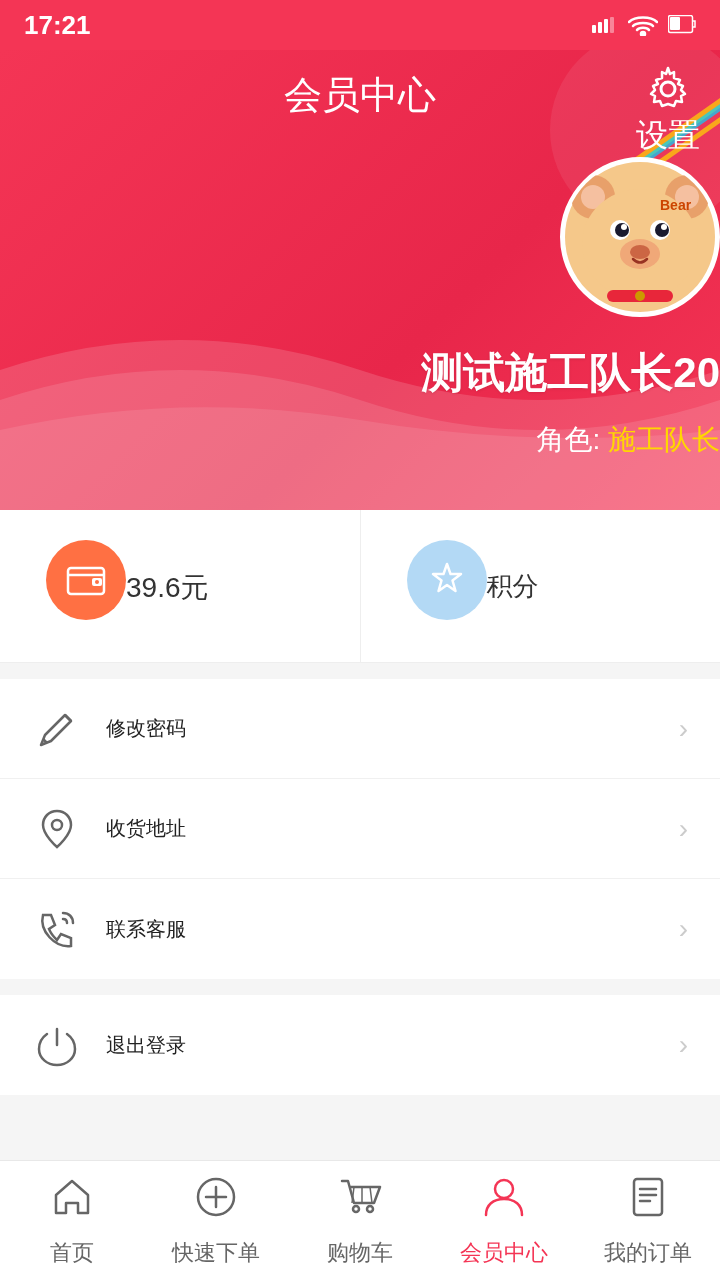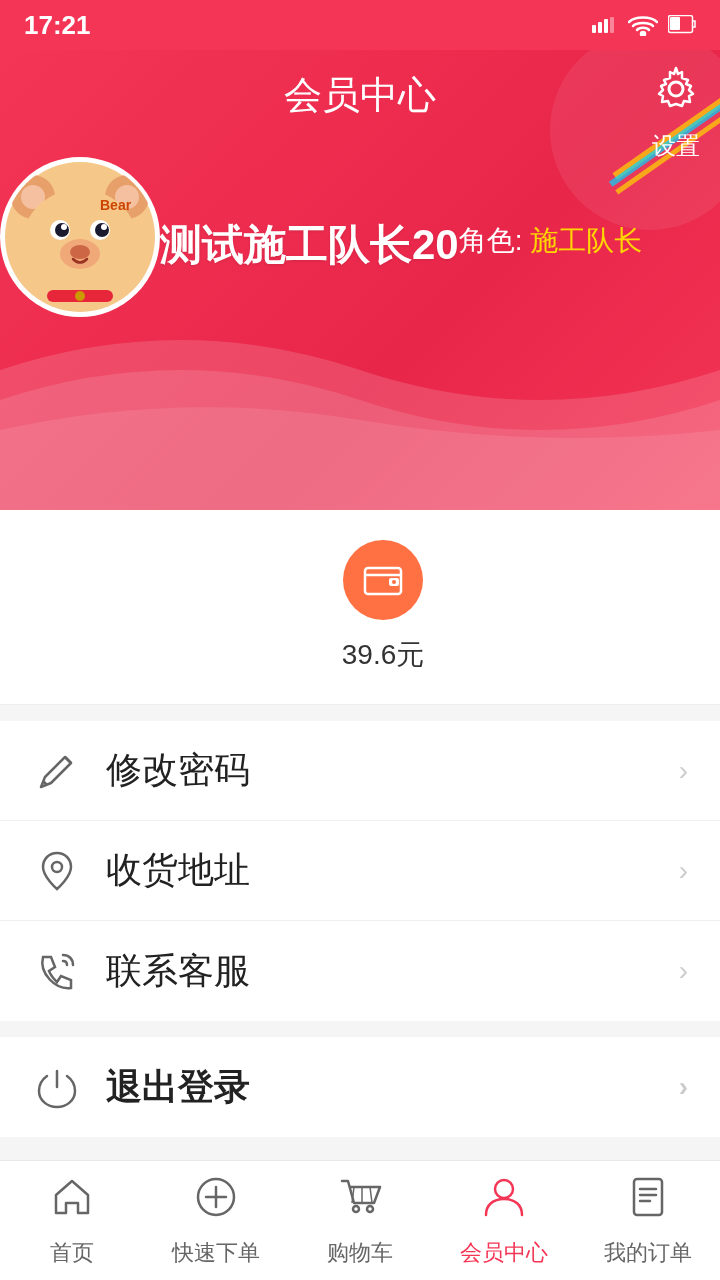--- a/index.html
+++ b/index.html
@@ -85,41 +85,42 @@
       flex-direction: column;
       align-items: center;
       color: white;
       cursor: pointer;
     }
     .settings-btn svg {
       width: 46px;
       height: 46px;
     }
     .settings-label {
-      font-size: 24px;
-      margin-top: 18px;
+      font-size: 32px;
+      margin-top: 2px;
     }
 
     
     .wave-bg {
       position: absolute;
       bottom: 0;
       left: 0;
       width: 100%;
       height: 220px;
     }
 
     
     .profile-section {
       display: flex;
-      flex-direction: row;
-      align-items: center;
+      flex-direction: column;
+      align-items: flex-end;
       padding-top: 20px;
       position: relative;
       z-index: 2;
+      gap: 12px;
     }
     .avatar-container {
       width: 160px;
       height: 160px;
       border-radius: 50%;
       overflow: hidden;
       border: 4px solid white;
       background: #fff;
       display: flex;
       align-items: center;
@@ -148,21 +149,21 @@
 
     
     .stats-row {
       background: white;
       display: flex;
       border-bottom: 1px solid #eee;
     }
     .stat-item {
       flex: 1;
       display: flex;
-      flex-direction: column;
+      flex-direction: row;
       align-items: center;
       padding: 30px 0;
       border-right: 1px solid #eee;
       margin-left: 46px;
     }
     .stat-item:last-child { border-right: none; }
     .stat-icon-circle {
       width: 80px;
       height: 80px;
       border-radius: 50%;
@@ -208,37 +209,36 @@
       justify-content: center;
       margin-right: 24px;
       flex-shrink: 0;
     }
     .menu-icon svg {
       width: 44px;
       height: 44px;
     }
     .menu-text {
       flex: 1;
-      font-size: 36px;
+      font-size: 20px;
       color: #222;
     }
     .menu-arrow {
       color: #ccc;
       font-size: 28px;
     }
 
     .section-divider {
       height: 16px;
       background: #f5f5f5;
     }
 
     
     .logout-section {
       background: white;
-      font-weight: bold;
     }
 
     
     .empty-area {
       background: #f5f5f5;
       flex: 1;
       min-height: 120px;
     }
 
     
@@ -382,20 +382,28 @@
         <svg width="44" height="44" viewBox="0 0 44 44" fill="none">
           <rect x="4" y="10" width="36" height="26" rx="3" stroke="white" stroke-width="2.5"></rect>
           <path d="M4 17 L40 17" stroke="white" stroke-width="2.5"></path>
           <rect x="28" y="20" width="10" height="8" rx="2" fill="white"></rect>
           <circle cx="33" cy="24" r="2" fill="#ff7043"></circle>
         </svg>
       </div>
       <div class="stat-value">39.6元</div>
     </div>
 
+    <div class="stat-item">
+      <div class="stat-icon-circle blue">
+        <svg width="44" height="44" viewBox="0 0 44 44" fill="none">
+          <path d="M22 6 L25.5 16 L36 16 L27.5 22.5 L30.5 33 L22 27 L13.5 33 L16.5 22.5 L8 16 L18.5 16 Z" stroke="white" stroke-width="2.5" fill="none" stroke-linejoin="round"></path>
+        </svg>
+      </div>
+      <div class="stat-label">积分</div>
+    </div>
 
   </div>
 
   <div class="menu-section">
 
     <div class="menu-item">
       <div class="menu-icon">
         <svg viewBox="0 0 44 44" fill="none" stroke="#666" stroke-width="2.5">
           <path d="M6 38 L10 28 L30 8 L36 14 L16 34 Z" stroke-linejoin="round"></path>
           <path d="M30 8 L36 14"></path>

